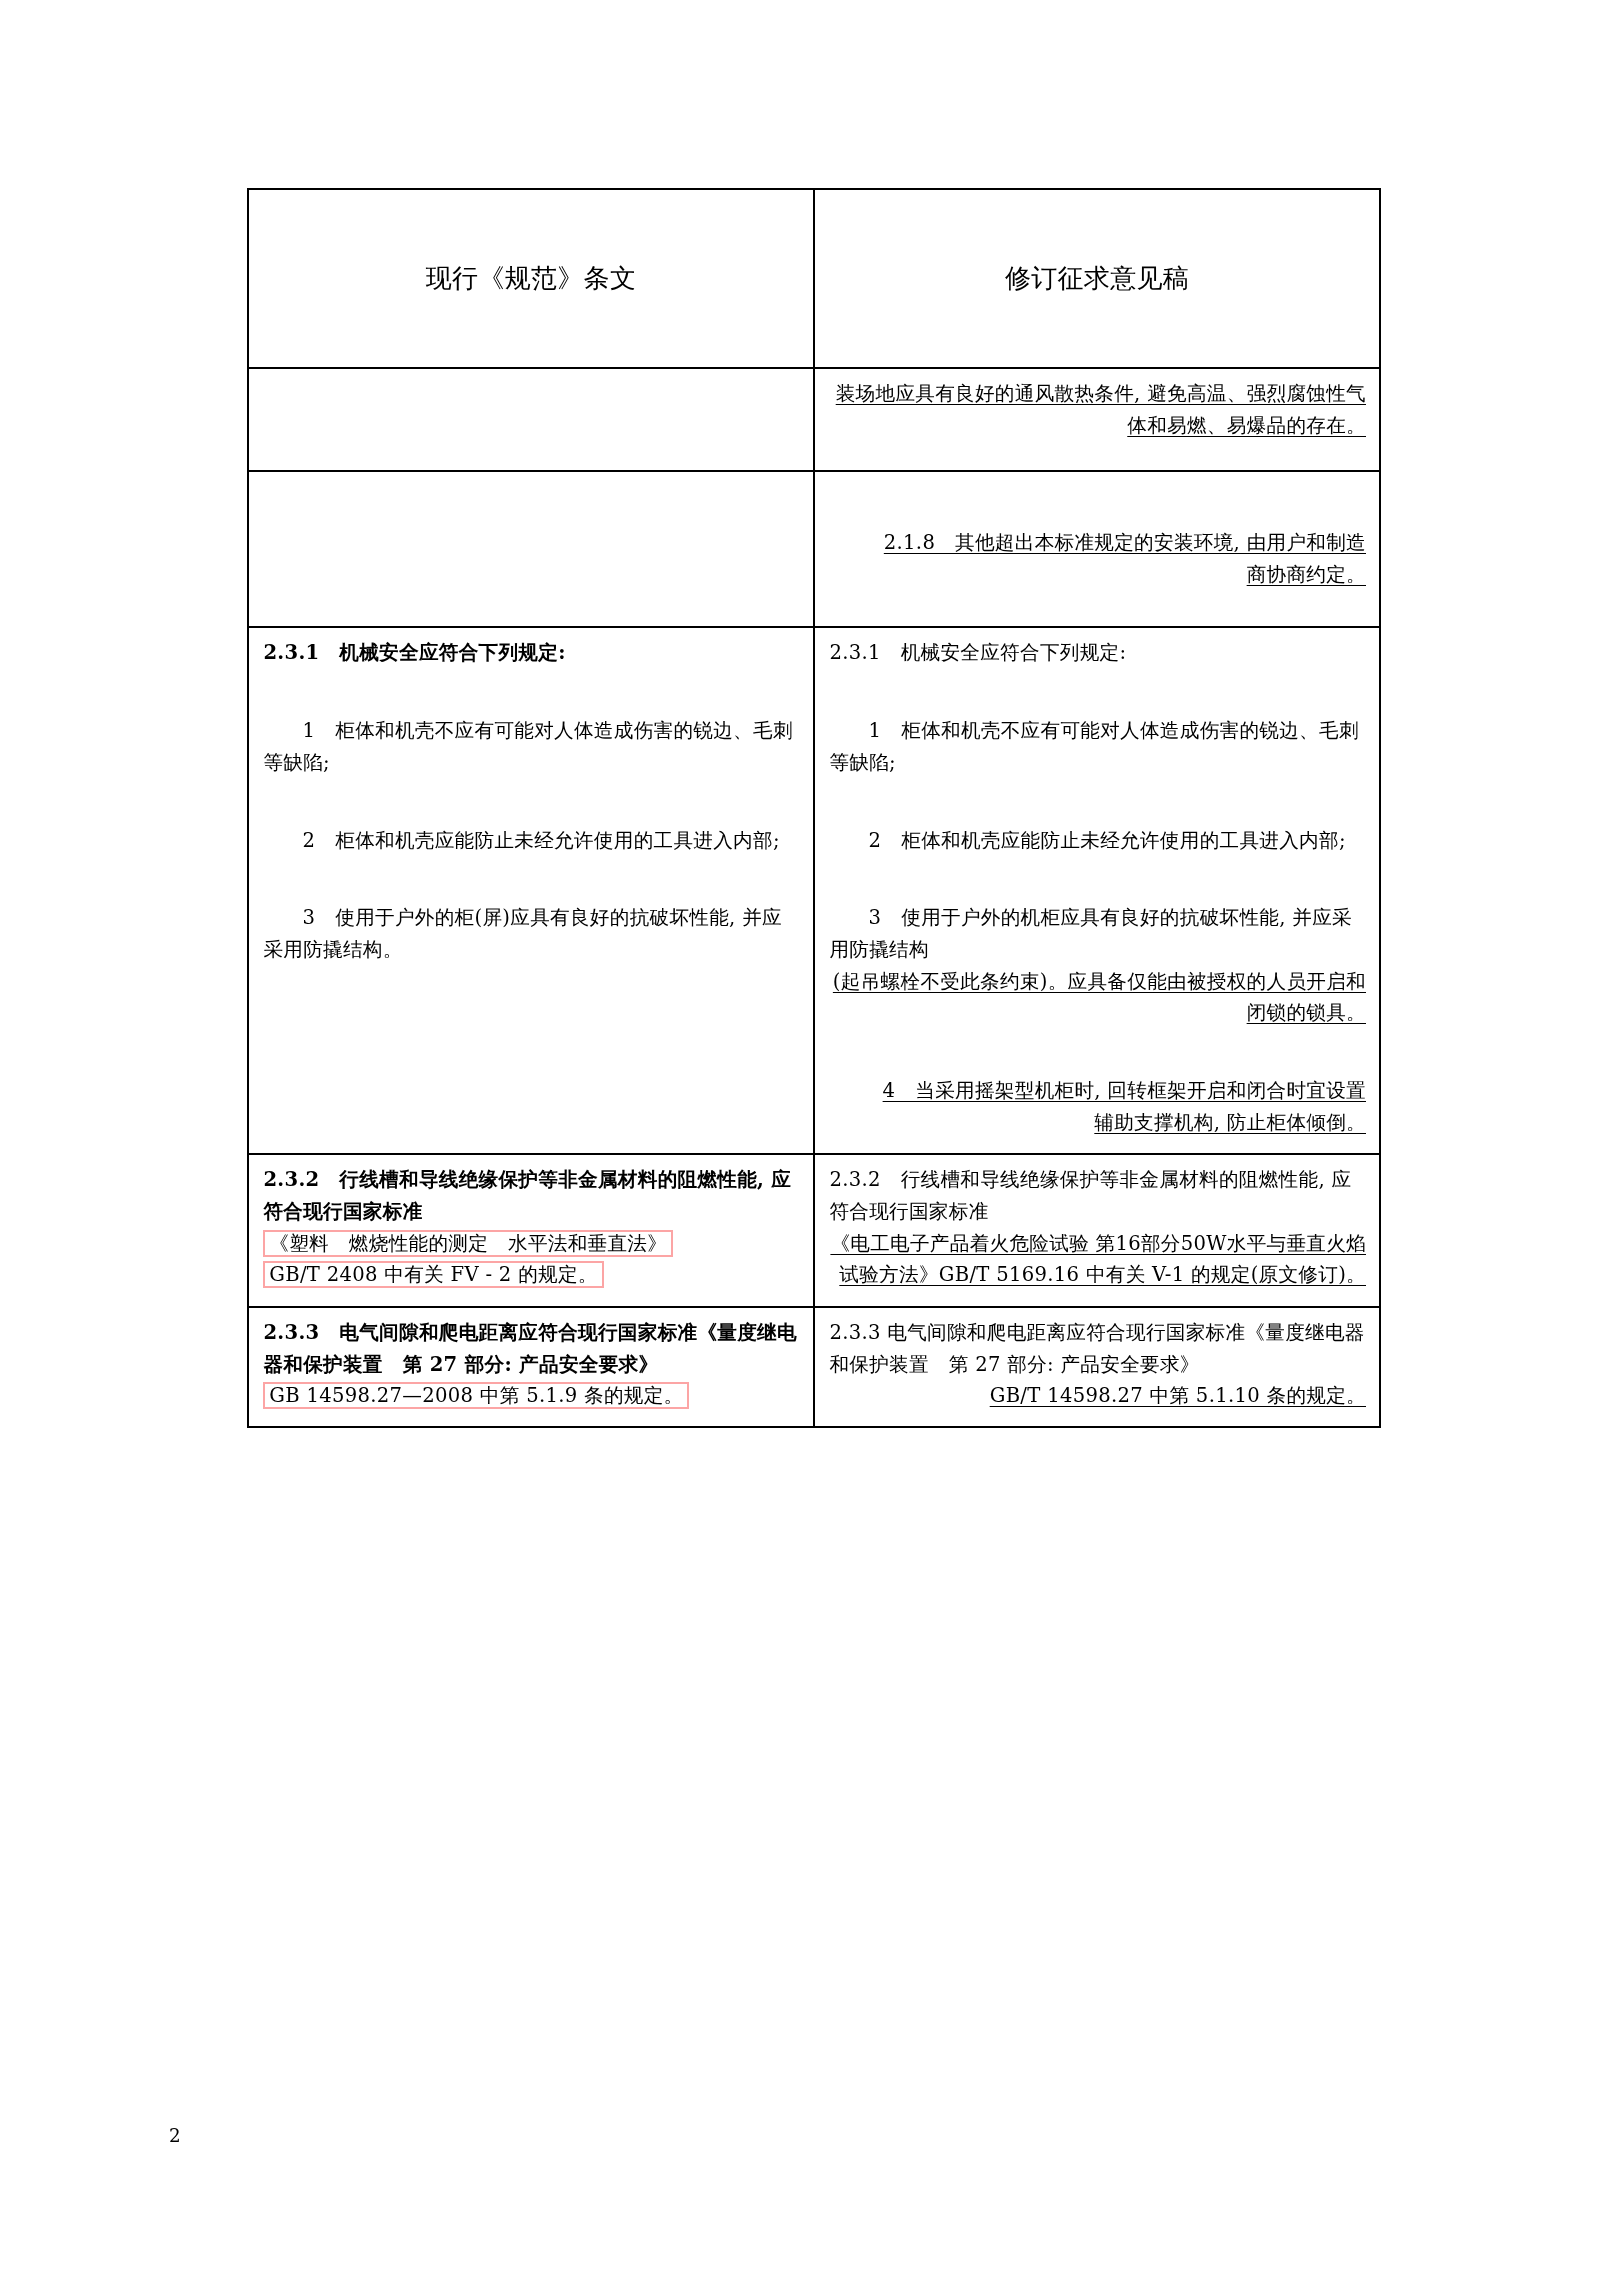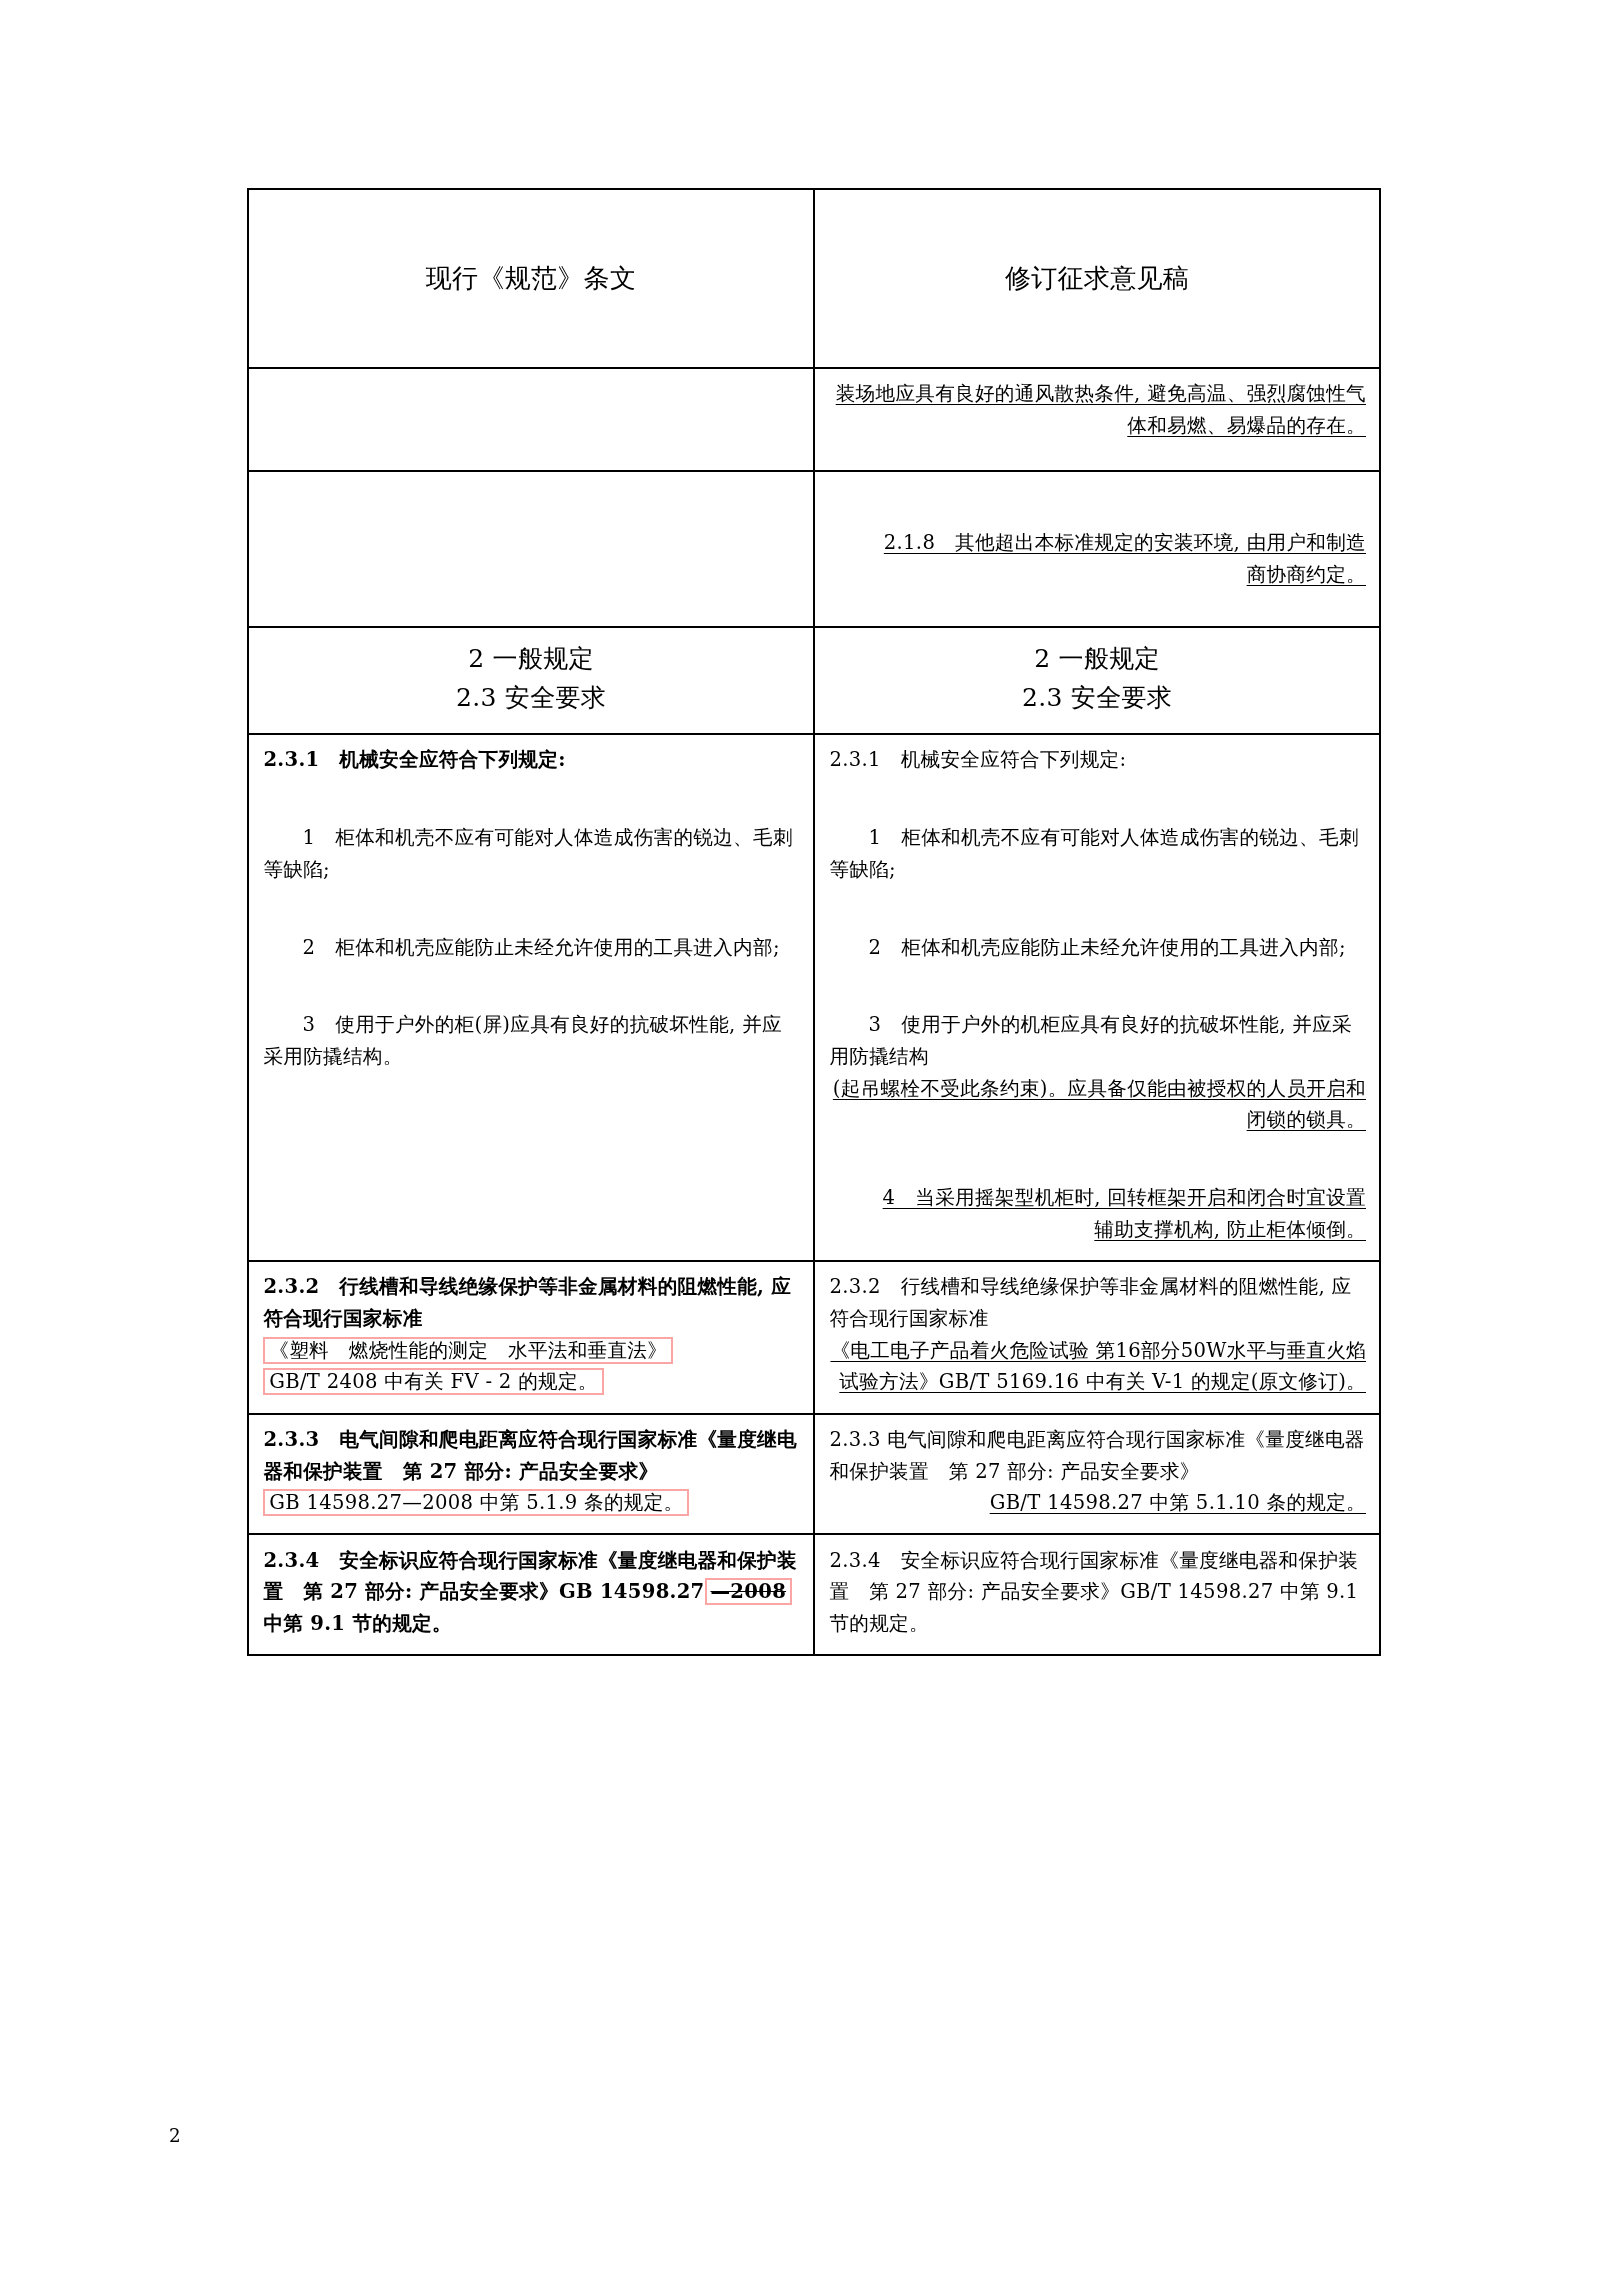--- a/index.html
+++ b/index.html
@@ -104,30 +104,20 @@
         </td>
       </tr>
 
       <tr class="row-b">
         <td class="empty-cell"></td>
         <td>
           <p class="para indent u">2.1.8　其他超出本标准规定的安装环境, 由用户和制造商协商约定。</p>
         </td>
       </tr>
 
-      <tr class="sec-title">
-        <td>
-          <div>2 一般规定</div>
-          <div>2.3 安全要求</div>
-        </td>
-        <td>
-          <div>2 一般规定</div>
-          <div>2.3 安全要求</div>
-        </td>
-      </tr>
 
       <tr>
         <td>
           <p class="para b">2.3.1　机械安全应符合下列规定:</p>
           <p class="para indent">1　柜体和机壳不应有可能对人体造成伤害的锐边、毛刺等缺陷;</p>
           <p class="para indent">2　柜体和机壳应能防止未经允许使用的工具进入内部;</p>
           <p class="para indent">3　使用于户外的柜(屏)应具有良好的抗破坏性能, 并应采用防撬结构。</p>
         </td>
         <td>
           <p class="para">2.3.1　机械安全应符合下列规定:</p>
@@ -155,28 +145,20 @@
         <td>
           <p class="para b">2.3.3　电气间隙和爬电距离应符合现行国家标准《量度继电器和保护装置　第 27 部分: 产品安全要求》</p>
           <p class="para"><span class="box">GB 14598.27—2008 中第 5.1.9 条的规定。</span></p>
         </td>
         <td>
           <p class="para">2.3.3 电气间隙和爬电距离应符合现行国家标准《量度继电器和保护装置　第 27 部分: 产品安全要求》</p>
           <p class="para u">GB/T 14598.27 中第 5.1.10 条的规定。</p>
         </td>
       </tr>
 
-      <tr>
-        <td>
-          <p class="para b"><span>2.3.4　安全标识应符合现行国家标准《量度继电器和保护装置　第 27 部分: 产品安全要求》GB 14598.27</span><span class="box strike nowrap">—2008</span><span>中第 9.1 节的规定。</span></p>
-        </td>
-        <td>
-          <p class="para">2.3.4　安全标识应符合现行国家标准《量度继电器和保护装置　第 27 部分: 产品安全要求》GB/T 14598.27 中第 9.1 节的规定。</p>
-        </td>
-      </tr>
 
     </tbody>
   </table>
 
   <div class="page-number">2</div>
 
 </div>
 
 
 </body></html>

